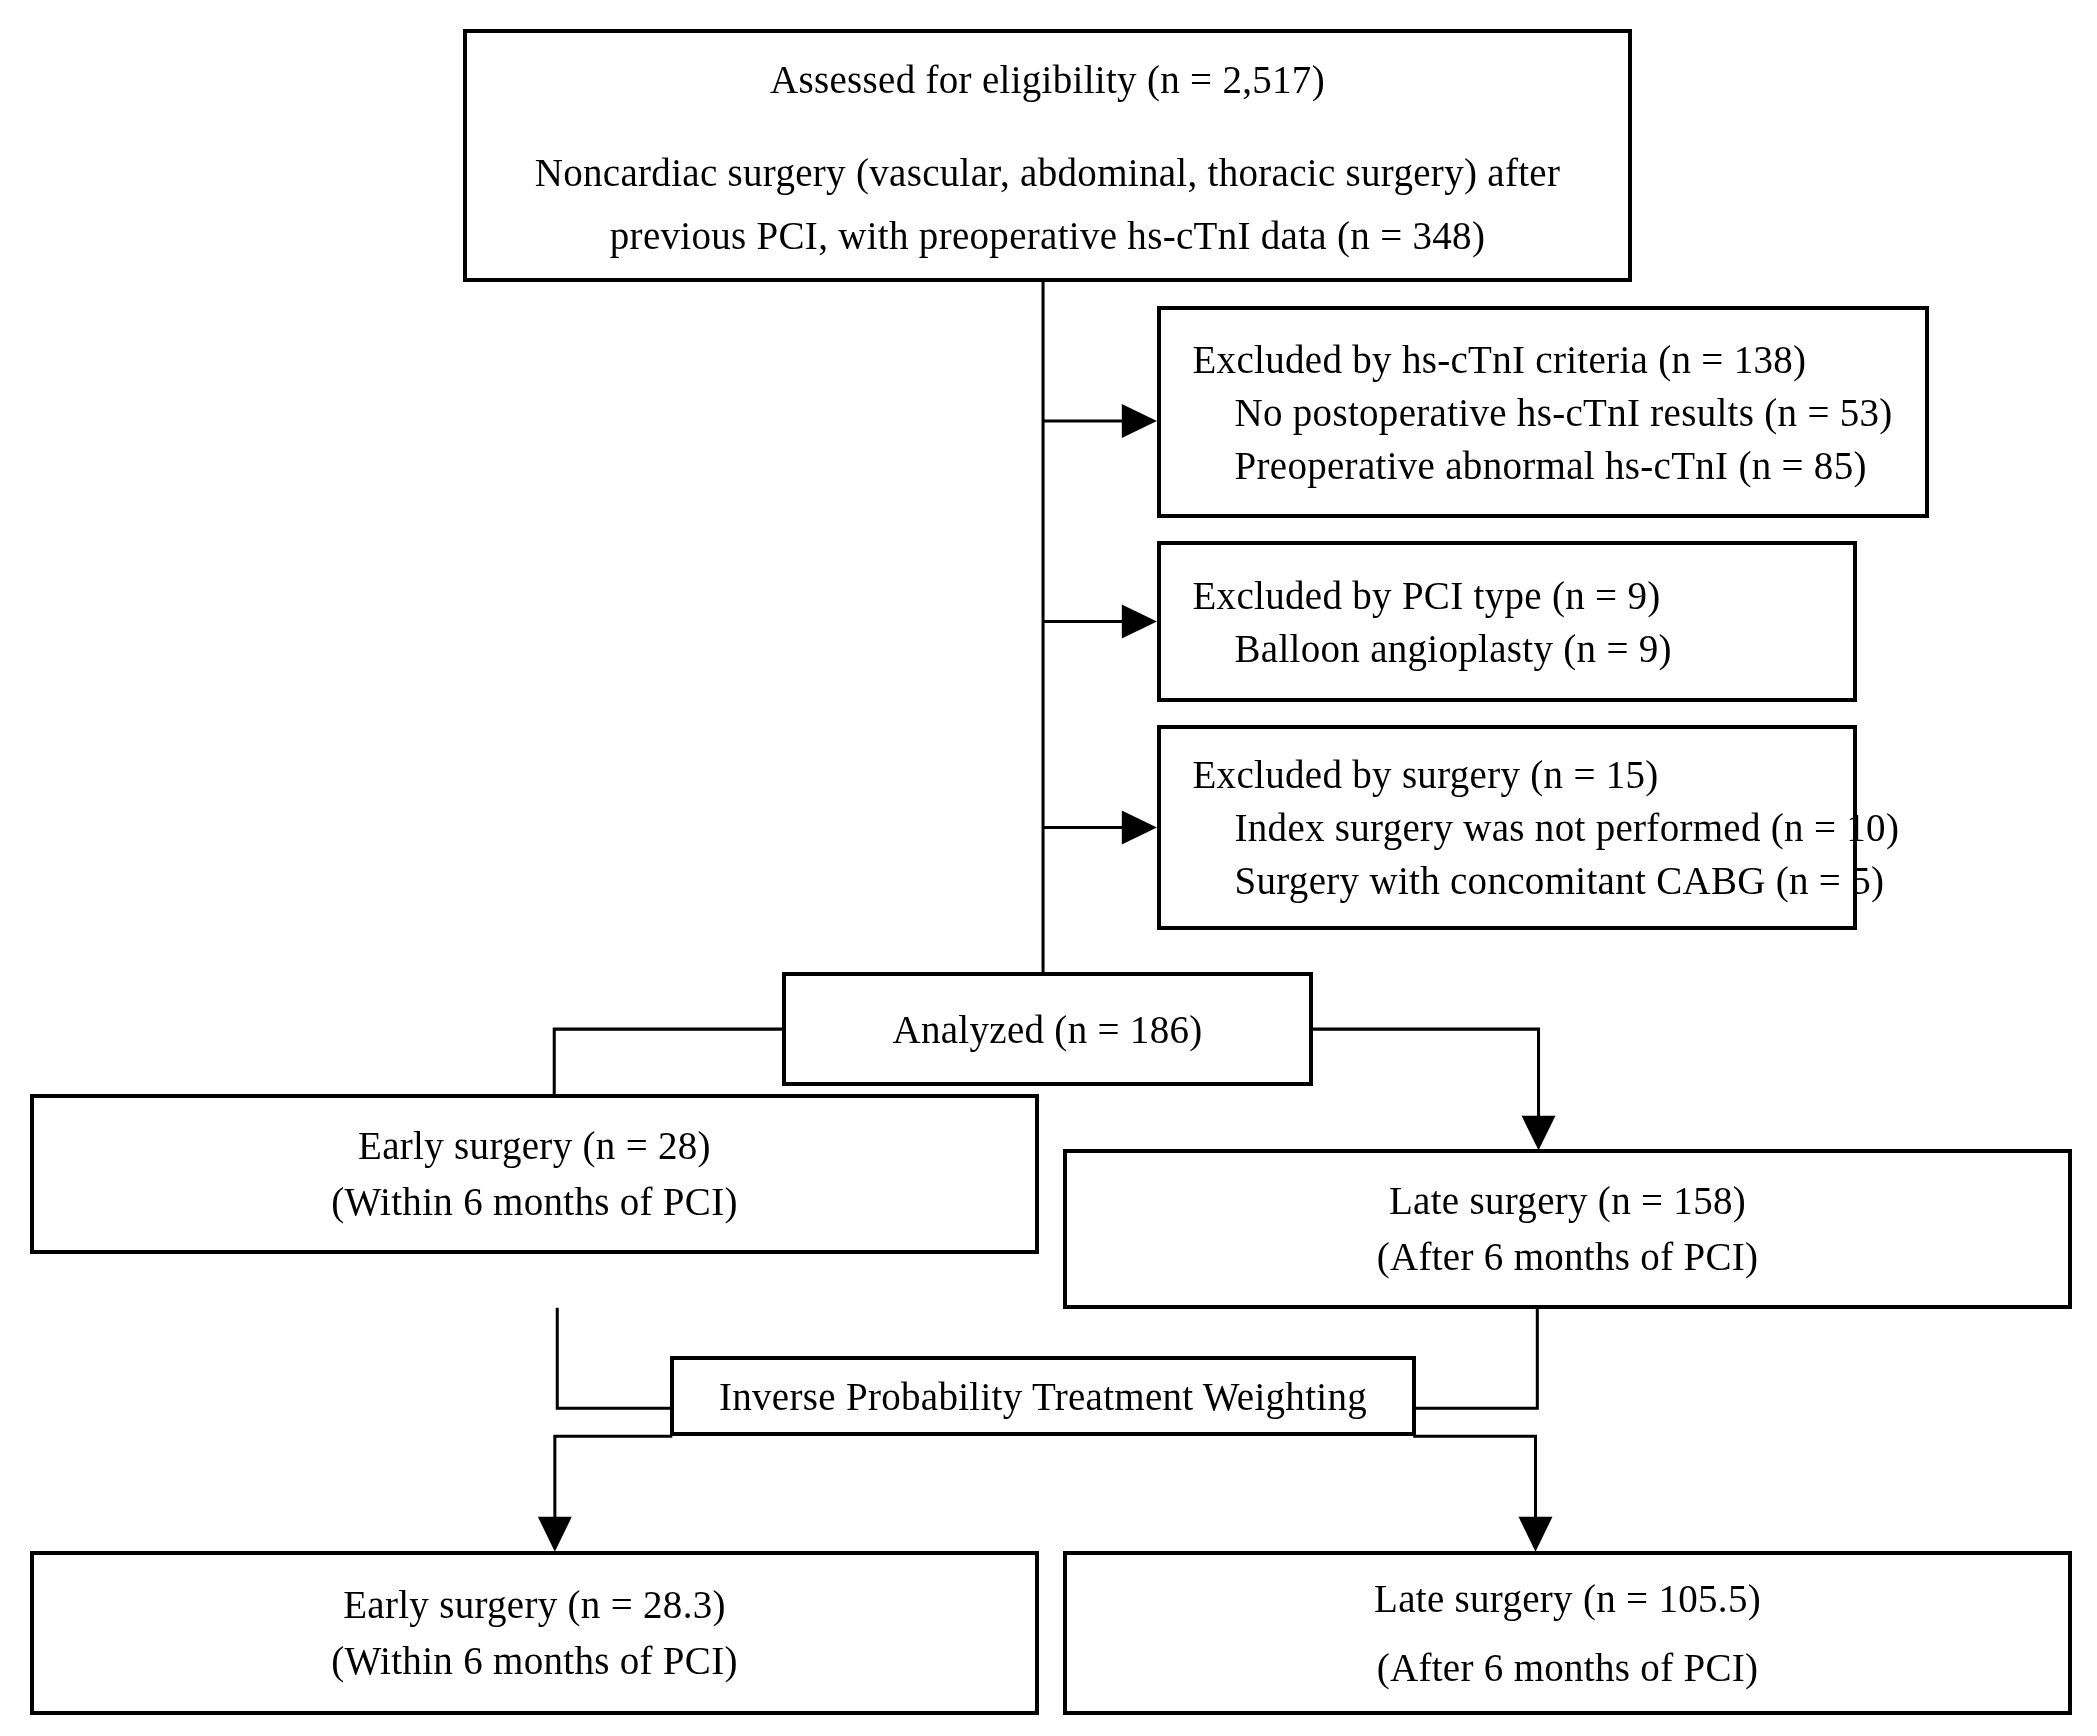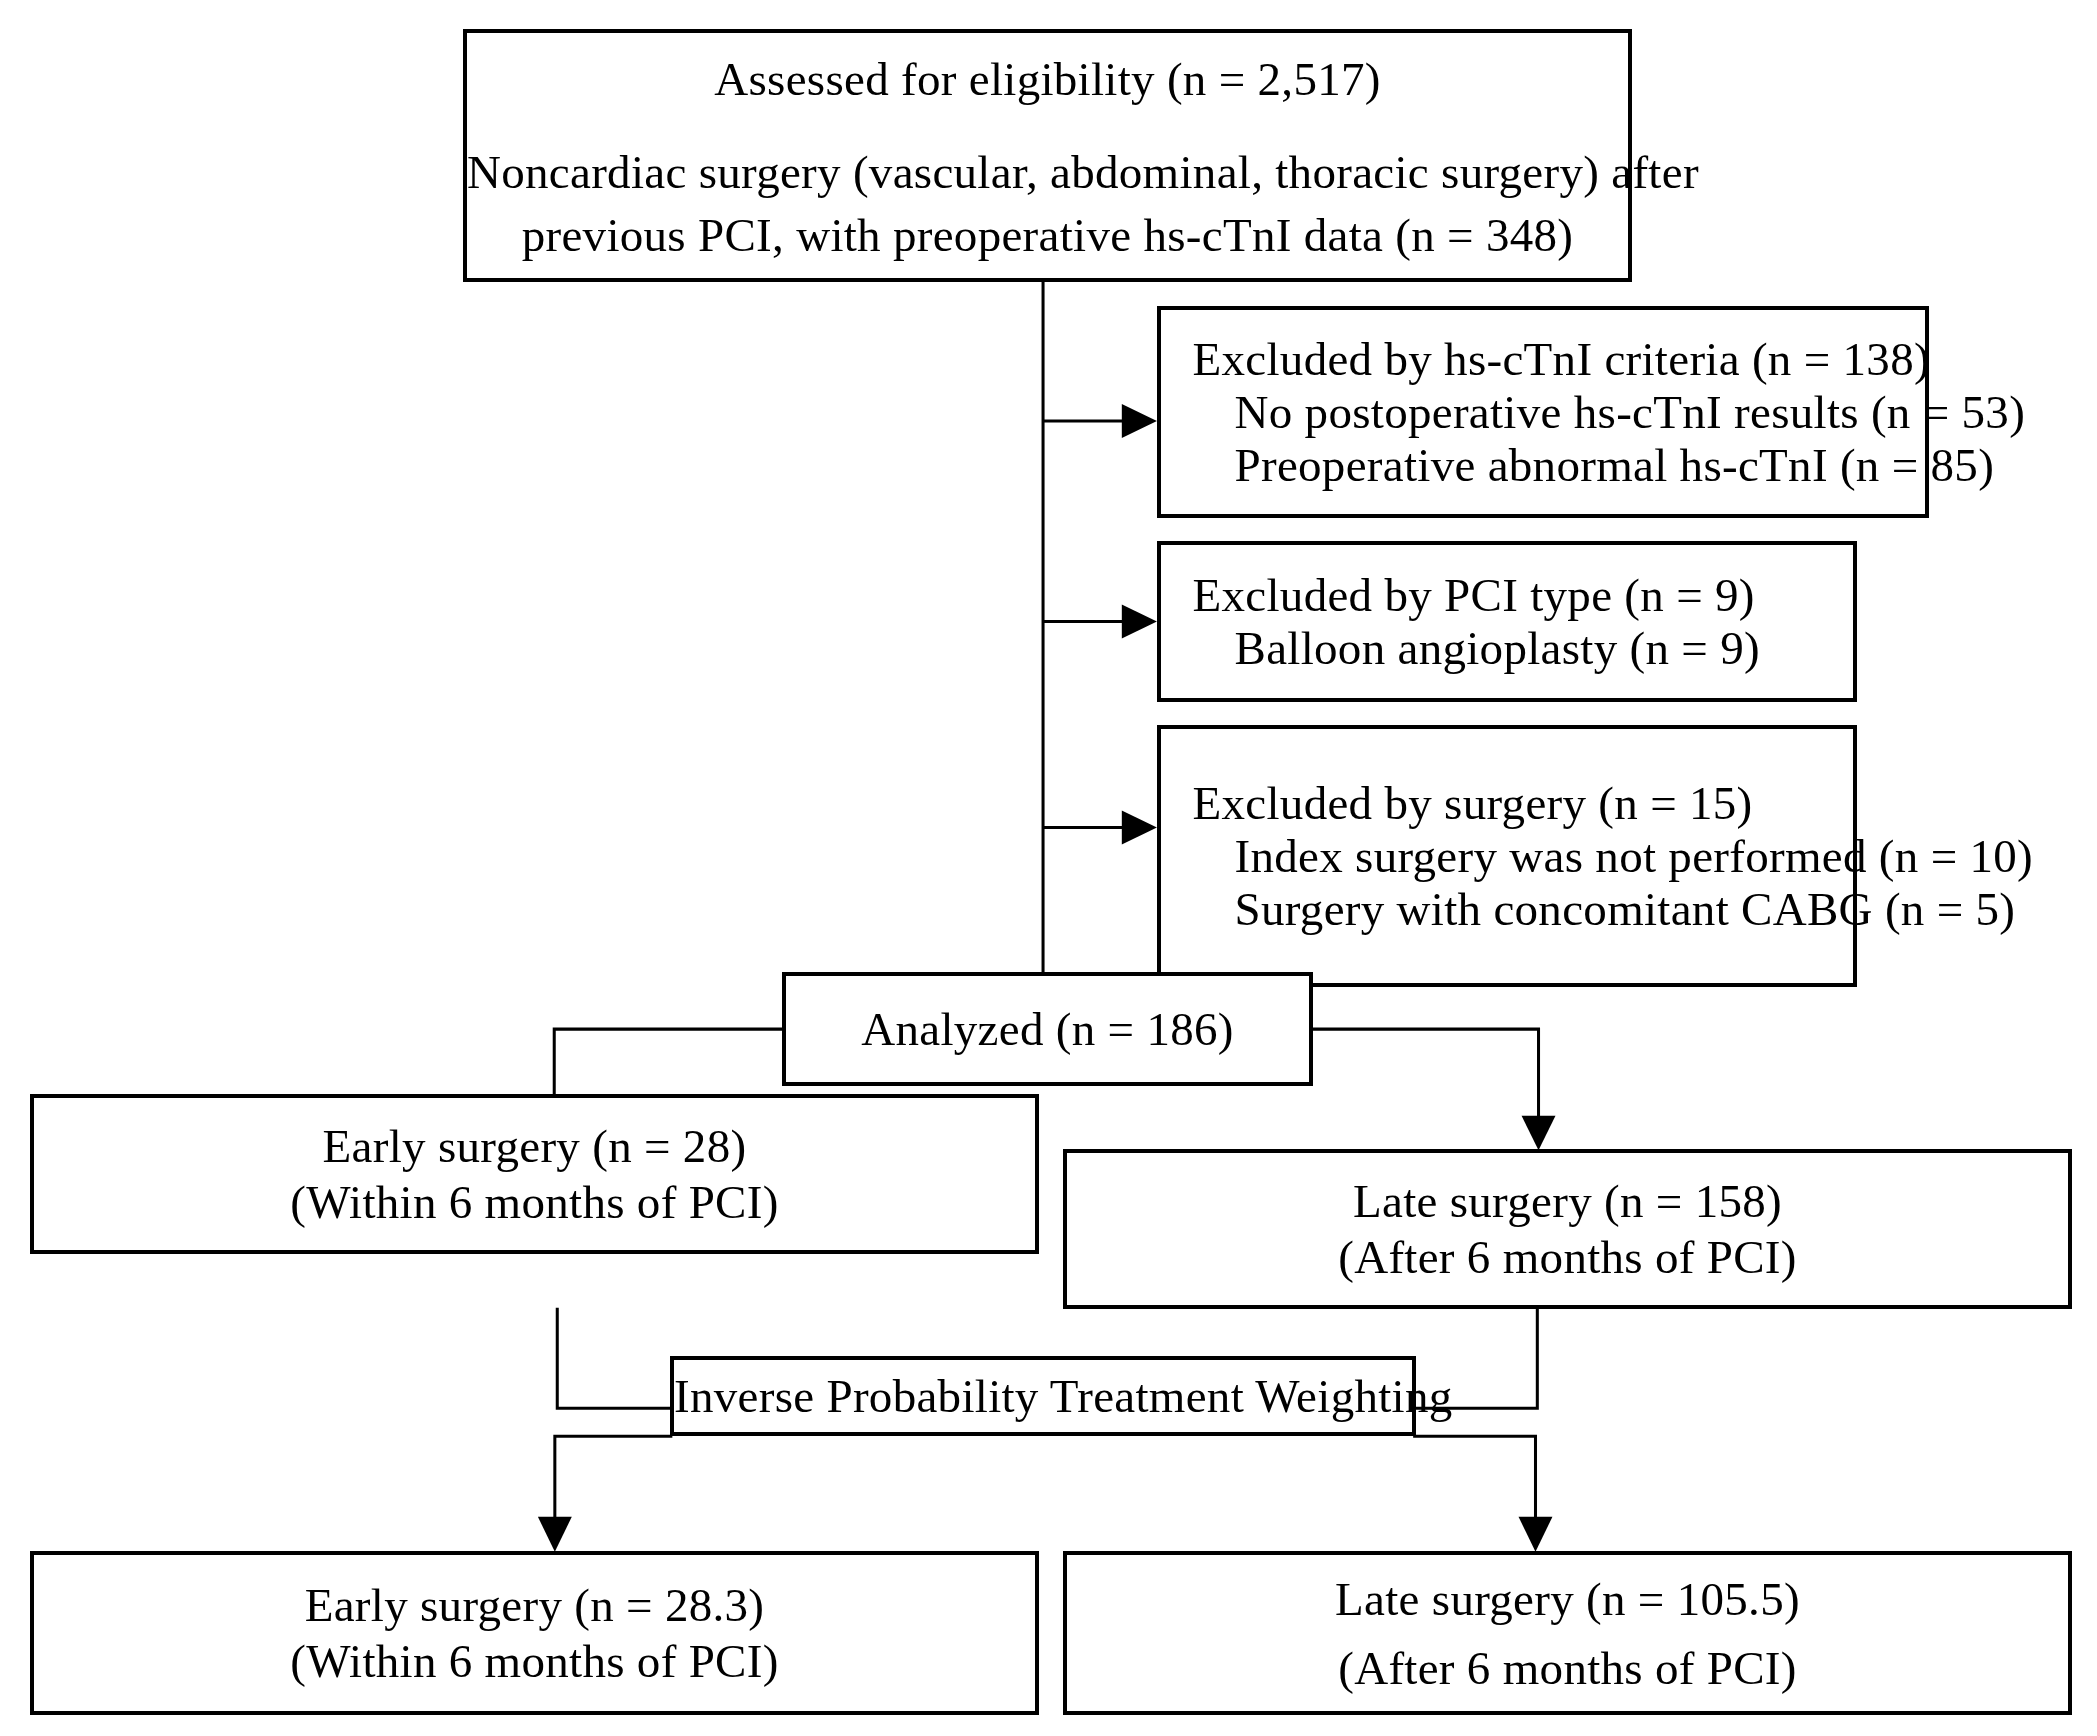--- a/index.html
+++ b/index.html
@@ -31,21 +31,21 @@
   }
   svg.connectors polygon {
     fill: #000000;
     stroke: none;
   }
   .box {
     position: absolute;
     box-sizing: border-box;
     border: 4.8px solid #000000;
     background: #ffffff;
-    font-size: 47px;
+    font-size: 39px;
     letter-spacing: 0.3px;
     line-height: 1;
     display: flex;
     flex-direction: column;
     justify-content: center;
   }
   .box .line {
     white-space: nowrap;
   }
   .center-text {
@@ -60,21 +60,21 @@
   .box-eligibility .body .line { line-height: 63px; }
   
   .box-exclusion {
     padding-left: 31.5px;
     padding-right: 6px;
   }
   .box-exclusion .line { line-height: 53px; }
   .box-exclusion .indent { padding-left: 42px; }
   .box-excl-1 { left: 1157px; top: 306px;  width: 772px; height: 212px; }
   .box-excl-2 { left: 1157px; top: 541px;  width: 700px; height: 161px; }
-  .box-excl-3 { left: 1157px; top: 725px; width: 700px; height: 262px; }
+  .box-excl-3 { left: 1157px; top: 725px; width: 700px; height: 205px; }
   
   .box-analyzed { left: 782px; top: 972px; width: 531px; height: 114px; }
   
   .box-early { left: 30px;   top: 1094px; width: 1009px; height: 160px; font-family: Liberation Serif, serif; }
   .box-late  { left: 1063px; top: 1149px; width: 1009px; height: 160px; }
   .box-early .line, .box-late .line,
   .box-early-w .line, .box-late-w .line { line-height: 56px; }
   
   .box-iptw { left: 670px; top: 1356px; width: 746px; height: 80px; text-align: center; }
   

